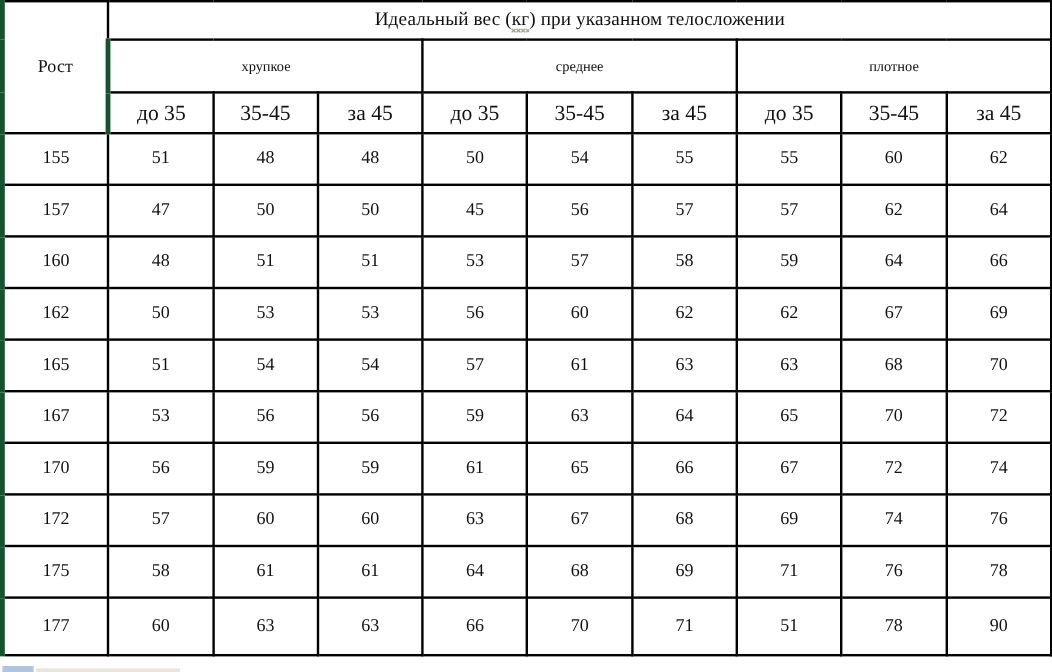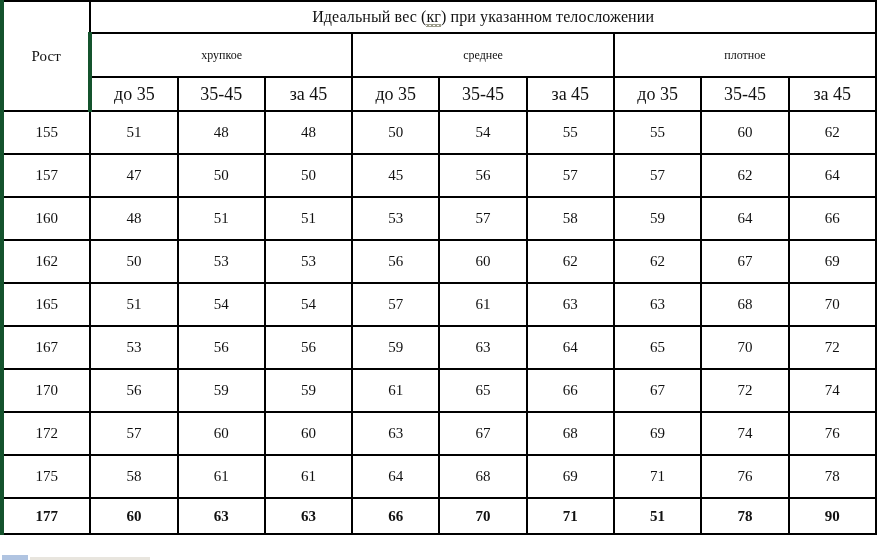--- a/index.html
+++ b/index.html
@@ -69,22 +69,21 @@
   .cell-height-label {
     font-size: 15px;
   }
 
   
   .r-data {
     height: 43px;
     font-size: 15px;
   }
   .r-data.clipped {
-    height: 36px;
-    font-weight: bold;
+    height: 48px;
   }
 
   
   .spell {
     position: relative;
     display: inline-block;
   }
   .spell::after {
     content: "";
     position: absolute;

